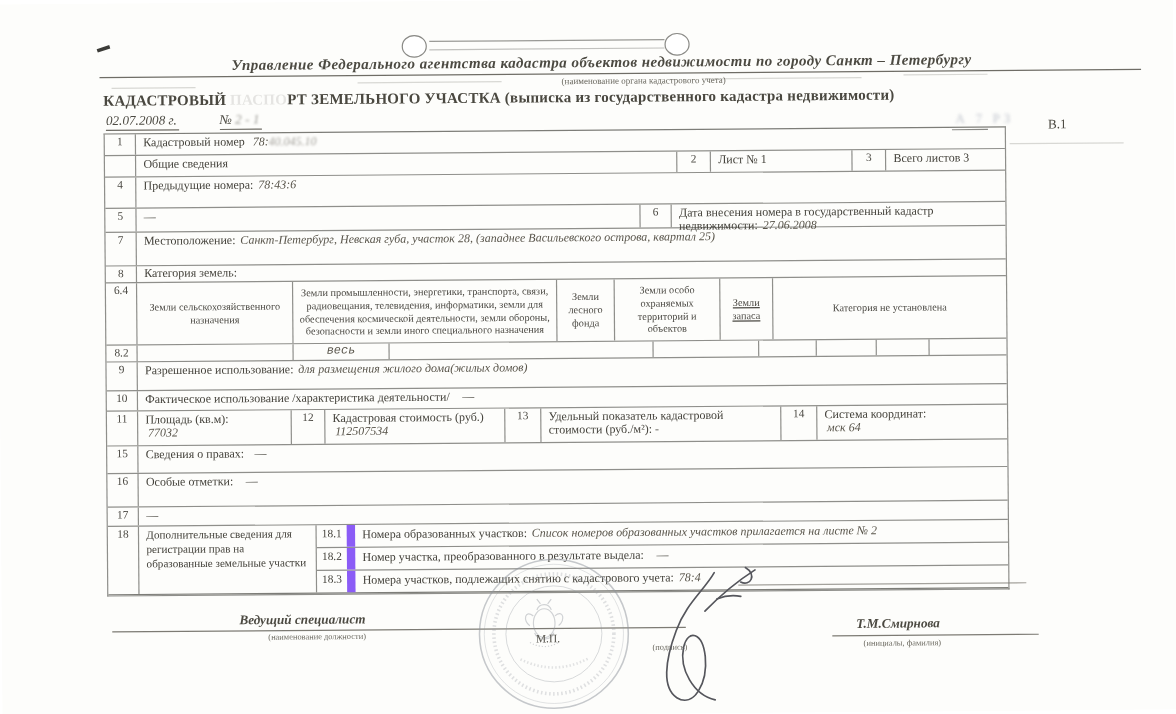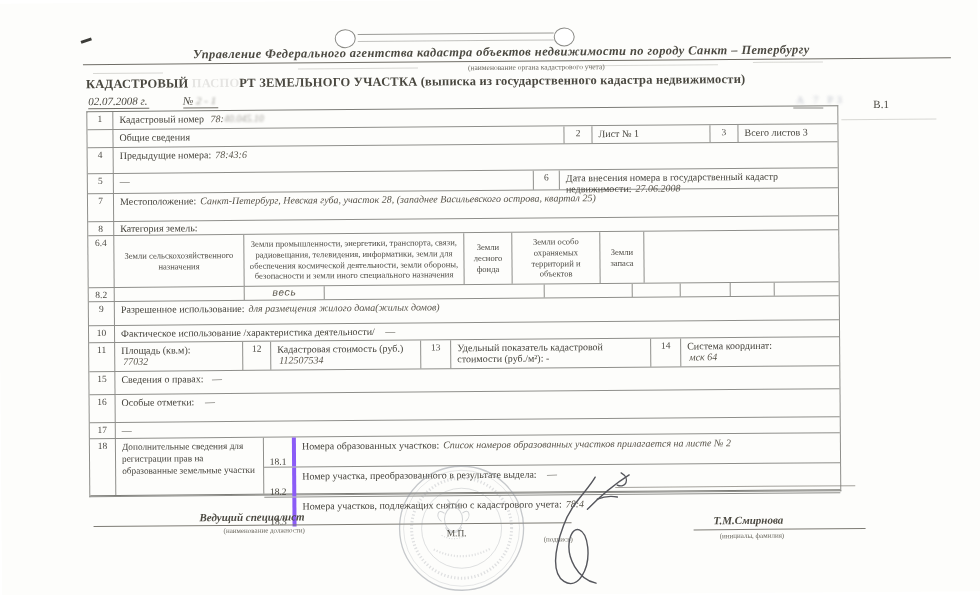--- a/index.html
+++ b/index.html
@@ -34,21 +34,21 @@
   .cell { padding:2px 4px 1px 6px; color:#45433c; }
   .grow { flex:1 1 auto; }
   .vline { border-right:1px solid #8f8f8b; }
   .val { font-style:italic; color:#59554b; margin-left:4px; }
   .dash { color:#55534c; letter-spacing:1px; }
   .ccell { display:flex; align-items:center; justify-content:center; text-align:center; }
   .hdr8 { font-size:8.6px; line-height:1.25; color:#4c4a44; padding:2px 3px; }
   .sub18 { display:flex; flex-direction:column; flex:1 1 auto; }
   .sub18 .srow { display:flex; flex:1 1 auto; border-bottom:1px solid #8f8f8b; }
   .sub18 .srow:last-child { border-bottom:none; }
-  .snum { flex:0 0 32px; border-right:4px solid #8b5cf6; text-align:center; padding-top:19px; font-size:9.5px; }
+  .snum { flex:0 0 32px; border-right:7px solid #8b5cf6; text-align:center; padding-top:3px; font-size:9.5px; }
   .stxt { flex:1; padding:3px 4px 0 6px; }
 
   
   .sig-line { position:absolute; height:1px; background:#7d7b74; }
   .foot-label { position:absolute; font-size:11px; font-style:italic; font-weight:bold; color:#4c4a42; }
   .foot-caption { position:absolute; font-size:7px; color:#6a685f; }
   .mp { position:absolute; left:445px; top:528px; font-size:9.5px; color:#55534c; z-index:5; }
   .seal { position:absolute; left:392px; top:461px; opacity:.5; z-index:3; }
   .signature { position:absolute; left:536px; top:470px; z-index:4; }
 </style>
@@ -128,21 +128,22 @@
       <div class="cell grow" style="padding-top:1px;"><span>Категория земель:</span></div>
     </div>
 
     <div class="row" style="height:52px;">
       <div class="num">6.4</div>
       <div class="cellx grow" style="display:flex;">
         <div class="hdr8 ccell vline" style="flex:0 0 130px;">Земли сельскохозяйственного назначения</div>
         <div class="hdr8 ccell vline" style="flex:0 0 220px;">Земли промышленности, энергетики, транспорта, связи, радиовещания, телевидения, информатики, земли для обеспечения космической деятельности, земли обороны, безопасности и земли иного специального назначения</div>
         <div class="hdr8 ccell vline" style="flex:0 0 48px;">Земли лесного фонда</div>
         <div class="hdr8 ccell vline" style="flex:0 0 88px;">Земли особо охраняемых территорий и объектов</div>
-        <div class="hdr8 ccell vline" style="flex:0 0 44px;">Земли запаса</div>
+        <div class="hdr8 ccell vline" style="flex:0 0 44px;text-decoration:underline;">Земли запаса</div>
+        <div class="hdr8 ccell" style="flex:1;">Категория не установлена</div>
       </div>
     </div>
 
     <div class="row" style="height:14px;">
       <div class="num">8.2</div>
       <div class="grow" style="display:flex;">
         <div class="vline" style="flex:0 0 130px;"></div>
         <div class="vline val ccell" style="flex:0 0 80px; margin:0;font-family:Liberation Mono, monospace;">весь</div>
         <div class="vline" style="flex:0 0 220px;"></div>
         <div class="vline" style="flex:0 0 88px;"></div>

